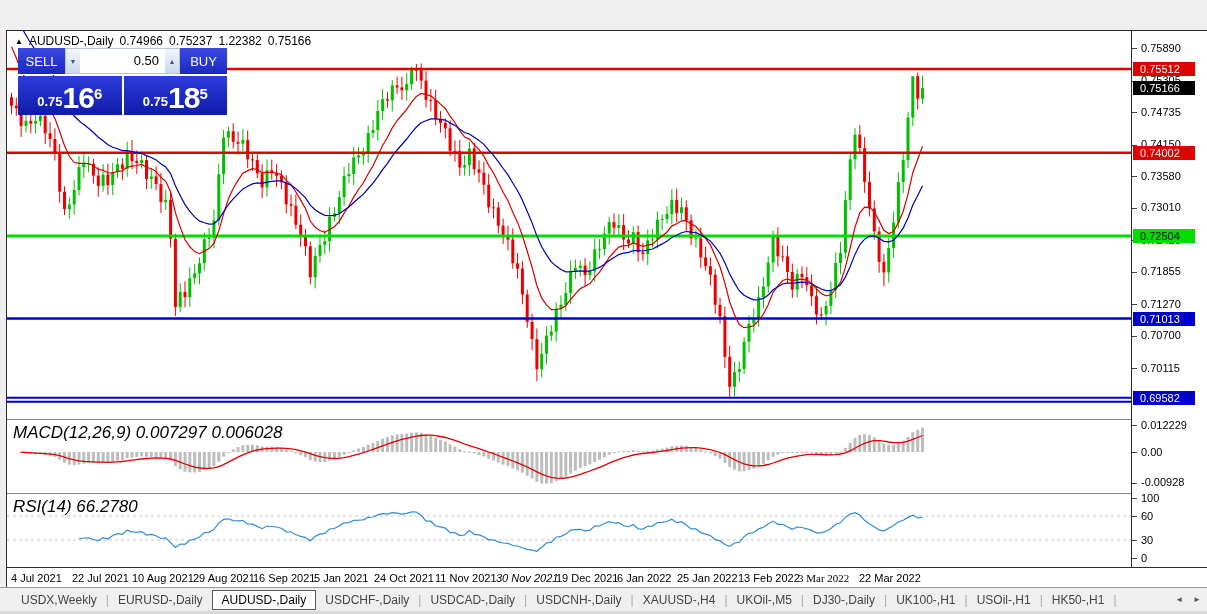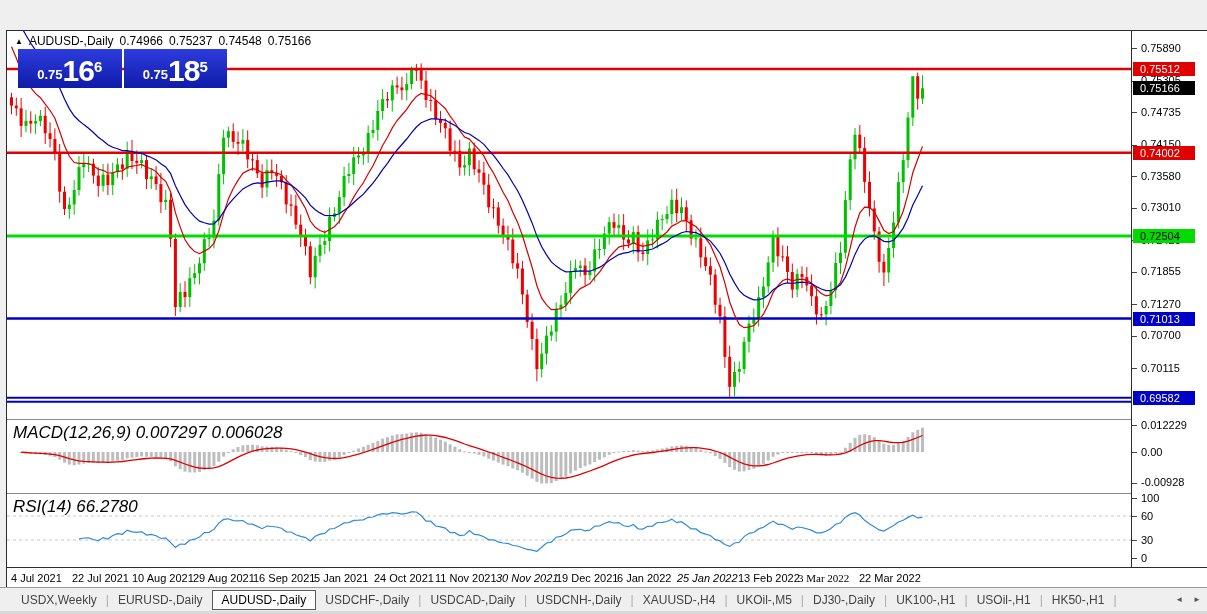--- a/index.html
+++ b/index.html
@@ -711,36 +711,45 @@
         <div class="date-label" style="left: 65px;">22 Jul 2021</div>
         <div class="date-label" style="left: 125px;">10 Aug 2021</div>
         <div class="date-label" style="left: 186px;">29 Aug 2021</div>
         <div class="date-label" style="left: 246px;">16 Sep 2021</div>
         <div class="date-label" style="left: 307px;">5 Jan 2021</div>
         <div class="date-label" style="left: 367px;">24 Oct 2021</div>
         <div class="date-label" style="left: 428px;">11 Nov 2021</div>
         <div class="date-label" style="left: 489px; font-style: italic;">30 Nov 2021</div>
         <div class="date-label" style="left: 549px;">19 Dec 2021</div>
         <div class="date-label" style="left: 610px;">6 Jan 2022</div>
-        <div class="date-label" style="left: 670px; font-style: italic;">25 Jan 2022</div>
+        <div class="date-label" style="left: 670px;">25 Jan 2022</div>
         <div class="date-label" style="left: 731px;">13 Feb 2022</div>
         <div class="date-label" style="left: 791px; font-family: Liberation Serif, serif;">3 Mar 2022</div>
         <div class="date-label" style="left: 852px;">22 Mar 2022</div>
       </div>
 
     <div id="chart-header">
       <span style="font-size:8px">▲</span>
       <span>AUDUSD-,Daily</span>
       <span>0.74966</span>
         <span>0.75237</span>
-        <span>0.74548</span>
+        <span>1.22382</span>
         <span>0.75166</span>
     </div>
 
     <div id="trade-widget">
+      <div id="tw-row1">
+        <div class="tw-btn">SELL</div>
+        <div id="tw-vol-panel">
+          <div class="vol-btn">▼</div>
+          <div id="vol-field">0.50</div>
+          <div class="vol-btn">▲</div>
+        </div>
+        <div class="tw-btn">BUY</div>
+      </div>
       <div id="tw-row2">
         <div class="px-box">
           <span class="px-small">0.75</span>
             <span class="px-big">16</span>
             <span class="px-sup">6</span>
         </div>
         <div class="px-box">
           <span class="px-small">0.75</span>
             <span class="px-big">18</span>
             <span class="px-sup">5</span>

